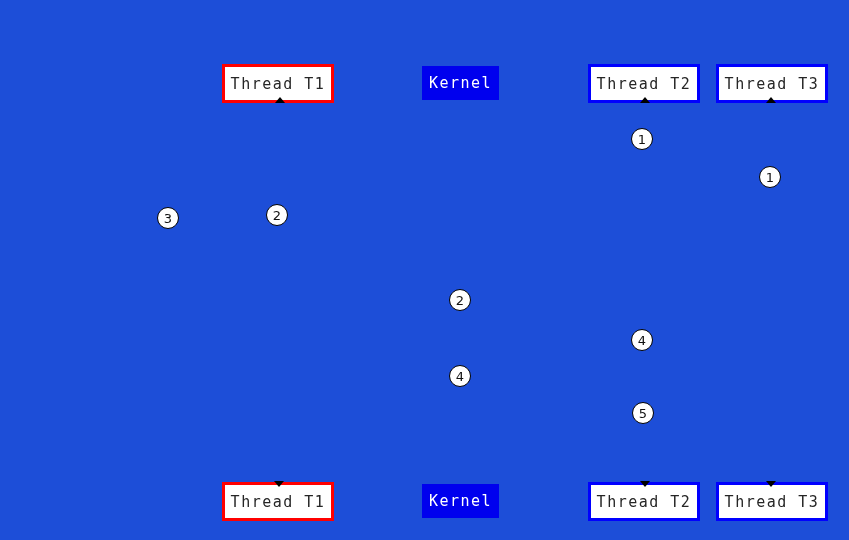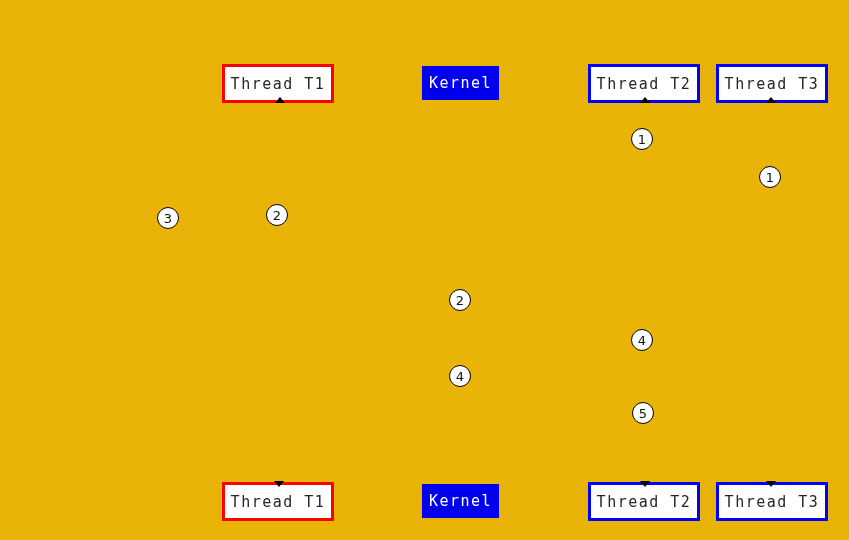--- a/index.html
+++ b/index.html
@@ -55,21 +55,21 @@
     height: 0;
     border-left: 5px solid transparent;
     border-right: 5px solid transparent;
   }
   .notch--up   { border-bottom: 6px solid #000000; }
   .notch--down { border-top: 6px solid #000000; }
 </style>
 </head>
 <body>
 
-<div class="canvas" style="background: #eab308; text-align: right;">
+<div class="canvas" style="background: #1d4ed8; text-align: right;">
   <div class="layer">
       <div class="node node--red" style="left: 222px; top: 64px; width: 112px; height: 39px; border-color: rgb(255, 0, 0); background: rgb(255, 255, 255); color: rgb(38, 38, 38);">
         <span>Thread T1</span>
       </div>
       <div class="node node--kernel" style="left: 422px; top: 66px; width: 77px; height: 34px; background: rgb(0, 0, 238); color: rgb(255, 255, 255);">
         <span>Kernel</span>
       </div>
       <div class="node node--blue" style="left: 588px; top: 64px; width: 112px; height: 39px; border-color: rgb(0, 0, 255); background: rgb(255, 255, 255); color: rgb(38, 38, 38);">
         <span>Thread T2</span>
       </div>

